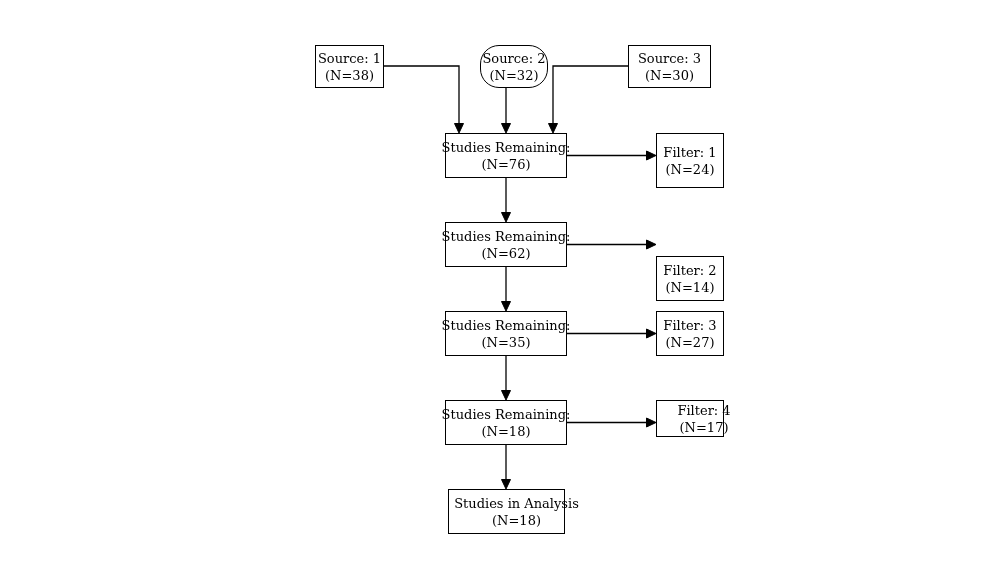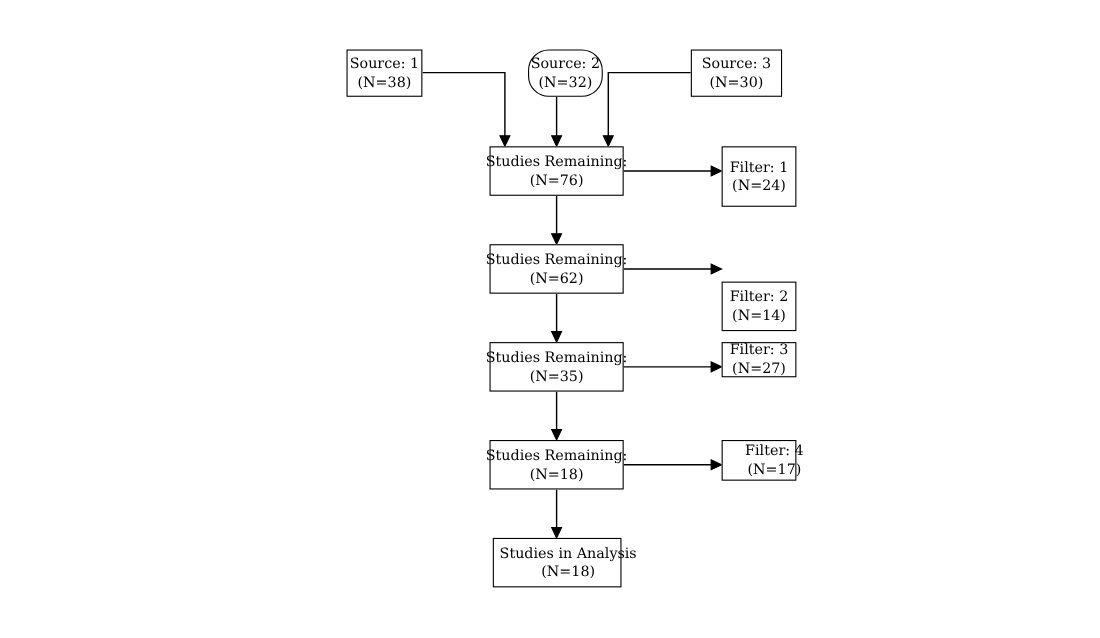--- a/index.html
+++ b/index.html
@@ -45,21 +45,21 @@
   
   .b-source1   { left: 315px; top: 45px;  width: 69px;  height: 43px; }
   .b-source2   { left: 480px; top: 45px;  width: 68px;  height: 43px; border-radius: 19px; }
   .b-source3   { left: 628px; top: 45px;  width: 83px;  height: 43px; }
   .b-remaining1{ left: 445px; top: 133px; width: 122px; height: 45px; }
   .b-remaining2{ left: 445px; top: 222px; width: 122px; height: 45px; }
   .b-remaining3{ left: 445px; top: 311px; width: 122px; height: 45px; }
   .b-remaining4{ left: 445px; top: 400px; width: 122px; height: 45px; }
   .b-filter1   { left: 656px; top: 133px; width: 68px;  height: 55px; }
   .b-filter2   { left: 656px; top: 222px; width: 68px;  height: 45px; margin-top: 34px; }
-  .b-filter3   { left: 656px; top: 311px; width: 68px;  height: 32px; }
+  .b-filter3   { left: 656px; top: 311px; width: 68px;  height: 45px; }
   .b-filter4   { left: 656px; top: 400px; width: 68px;  height: 37px; padding-left: 28px; }
   .b-analysis  { left: 448px; top: 489px; width: 117px; height: 45px; padding-left: 20px; }
 </style>
 </head>
 <body>
 
 <div class="canvas">
 
   <svg class="edges" width="1000" height="580" viewBox="0 0 1000 580" aria-hidden="true">
 

